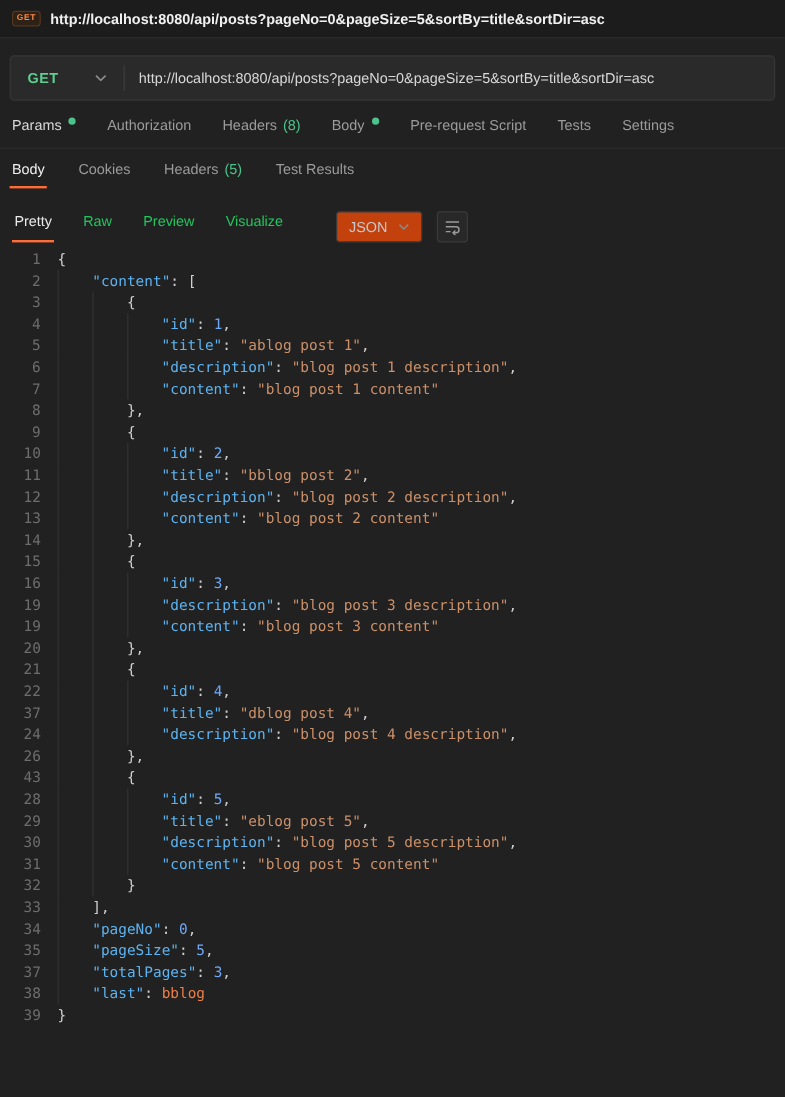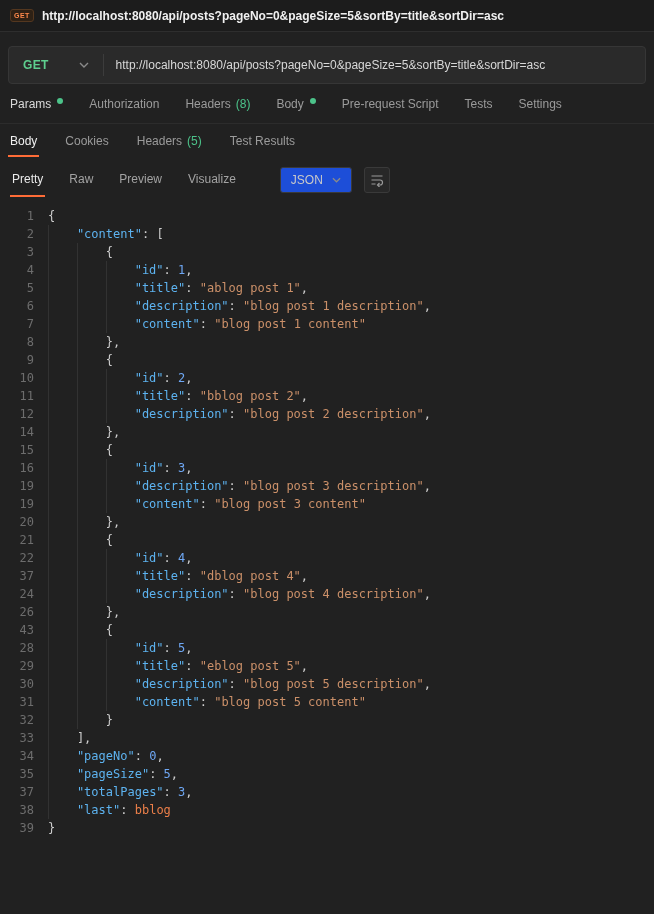--- a/index.html
+++ b/index.html
@@ -25,24 +25,24 @@
   .rtab.first{color:#d9d9d9}
   .dot{width:6px;height:6px;border-radius:50%;background:var(--count-green,#4cc38a);display:inline-block;margin-left:6px;margin-top:-6px}
   .count{color:var(--count-green,#4cc38a);margin-left:5px}
 
   
   .resp-tabs{display:flex;align-items:center;gap:24px;padding:0 8px;height:34px;color:#9b9b9b}
   .mtab{padding:9px 2px 7px;border-bottom:2px solid transparent;cursor:pointer;white-space:nowrap;display:flex;align-items:center}
   .mtab.active{color:#f0f0f0;border-bottom-color:var(--accent-orange,#ff6c37)}
 
   
-  .view-bar{display:flex;align-items:center;padding:0 10px;height:44px}
-  .vtab{padding:9px 2px;margin-right:22px;color:#a3a3a3;border-bottom:2px solid transparent;cursor:pointer}
+  .view-bar{display:flex;align-items:flex-end;padding:0 10px;height:44px}
+  .vtab{padding:9px 2px;margin-right:22px;color:#22c55e;border-bottom:2px solid transparent;cursor:pointer}
   .vtab.active{color:#eaeaea;border-bottom-color:var(--accent-orange,#ff6c37)}
-  .format-select{display:flex;align-items:center;gap:9px;margin-left:20px;padding:5px 10px;border:1px solid #3a3a3a;border-radius:3px;background:#1d4ed8;color:#c9c9c9;cursor:pointer}
+  .format-select{display:flex;align-items:center;gap:9px;margin-left:20px;padding:5px 10px;border:1px solid #3a3a3a;border-radius:3px;background:#c2410c;color:#c9c9c9;cursor:pointer}
   .wrap-btn{margin-left:12px;width:26px;height:26px;border:1px solid #3a3a3a;border-radius:3px;background:#282828;display:flex;align-items:center;justify-content:center;cursor:pointer}
   .chev{flex:none}
 
   
   .code{padding-top:5px;height:712px;overflow:hidden;font-family:"DejaVu Sans Mono",monospace;font-size:12px}
   .cl{display:flex;height:18px;line-height:18px}
   .ln{width:34px;flex:none;text-align:right;color:var(--line-number,#6d6d6d);user-select:none}
   .lc{white-space:pre;margin-left:14px;color:var(--punct,#cfcfcf)}
   .ind{display:inline-block;width:4ch;height:18px;vertical-align:top;border-left:1px solid #323232}
   .tok-k{color:var(--key-blue,#5db3f0)}
@@ -179,20 +179,24 @@
       </div>
       <div class="cl">
         <span class="ln">11</span>
         <span class="lc"><span class="ind"></span><span class="ind"></span><span class="ind"></span><span class="tok-k">"title"</span><span class="tok-p">: </span><span class="tok-s">"bblog post 2"</span><span class="tok-p">,</span></span>
       </div>
       <div class="cl">
         <span class="ln">12</span>
         <span class="lc"><span class="ind"></span><span class="ind"></span><span class="ind"></span><span class="tok-k">"description"</span><span class="tok-p">: </span><span class="tok-s">"blog post 2 description"</span><span class="tok-p">,</span></span>
       </div>
       <div class="cl">
+        <span class="ln">13</span>
+        <span class="lc"><span class="ind"></span><span class="ind"></span><span class="ind"></span><span class="tok-k">"content"</span><span class="tok-p">: </span><span class="tok-s">"blog post 2 content"</span></span>
+      </div>
+      <div class="cl">
         <span class="ln">14</span>
         <span class="lc"><span class="ind"></span><span class="ind"></span><span class="tok-p">},</span></span>
       </div>
       <div class="cl">
         <span class="ln">15</span>
         <span class="lc"><span class="ind"></span><span class="ind"></span><span class="tok-p">{</span></span>
       </div>
       <div class="cl">
         <span class="ln">16</span>
         <span class="lc"><span class="ind"></span><span class="ind"></span><span class="ind"></span><span class="tok-k">"id"</span><span class="tok-p">: </span><span class="tok-n">3</span><span class="tok-p">,</span></span>

